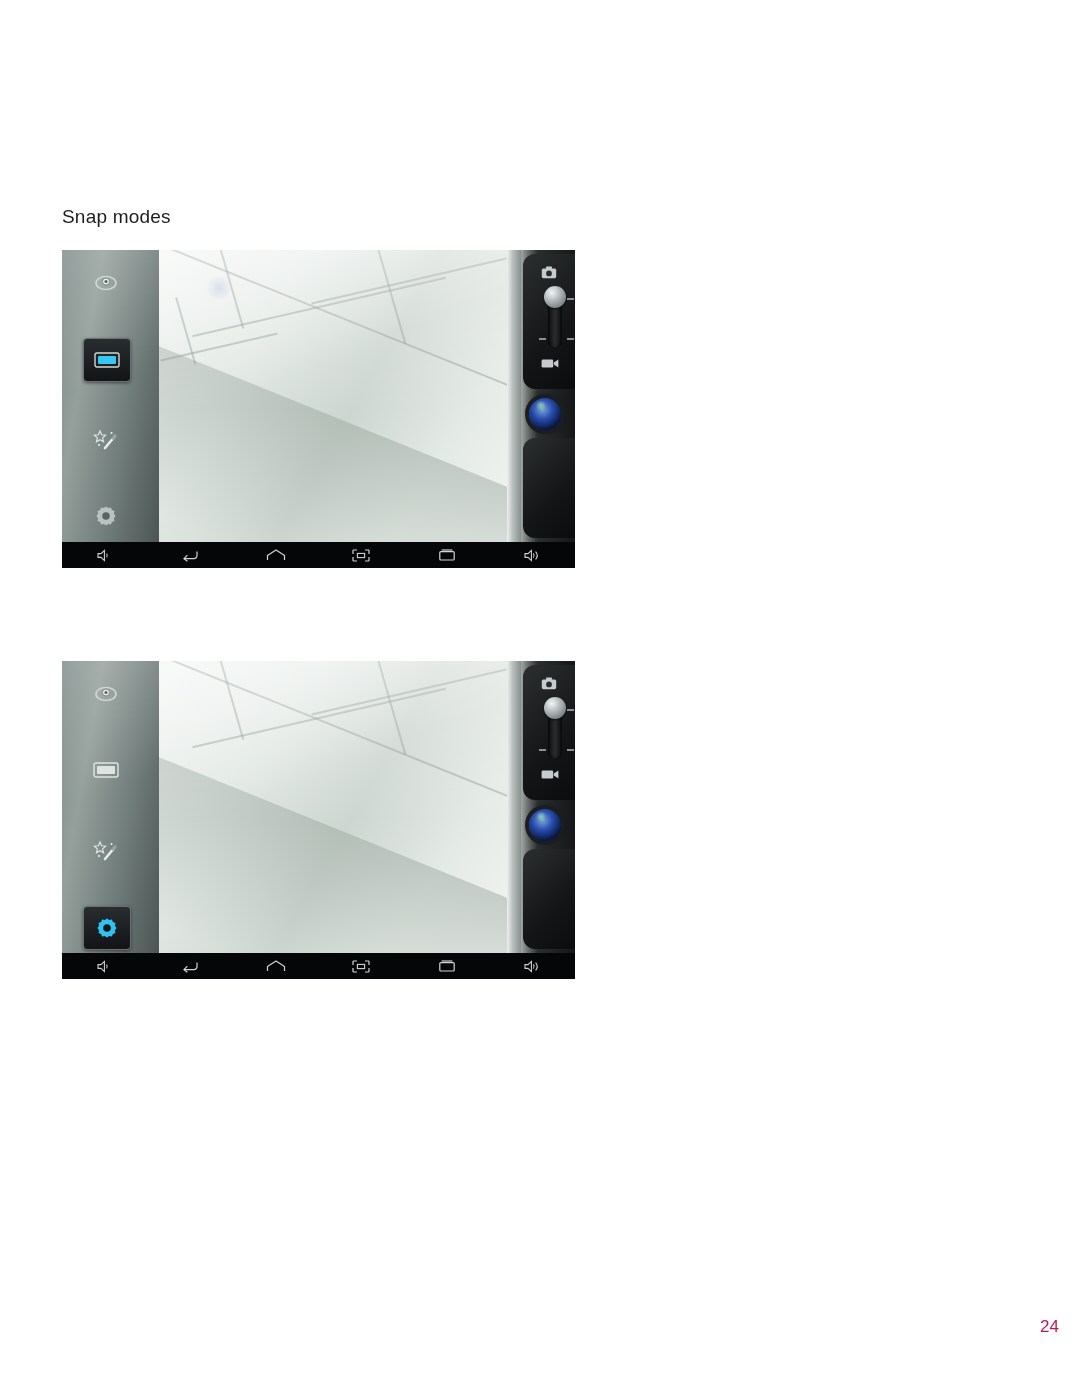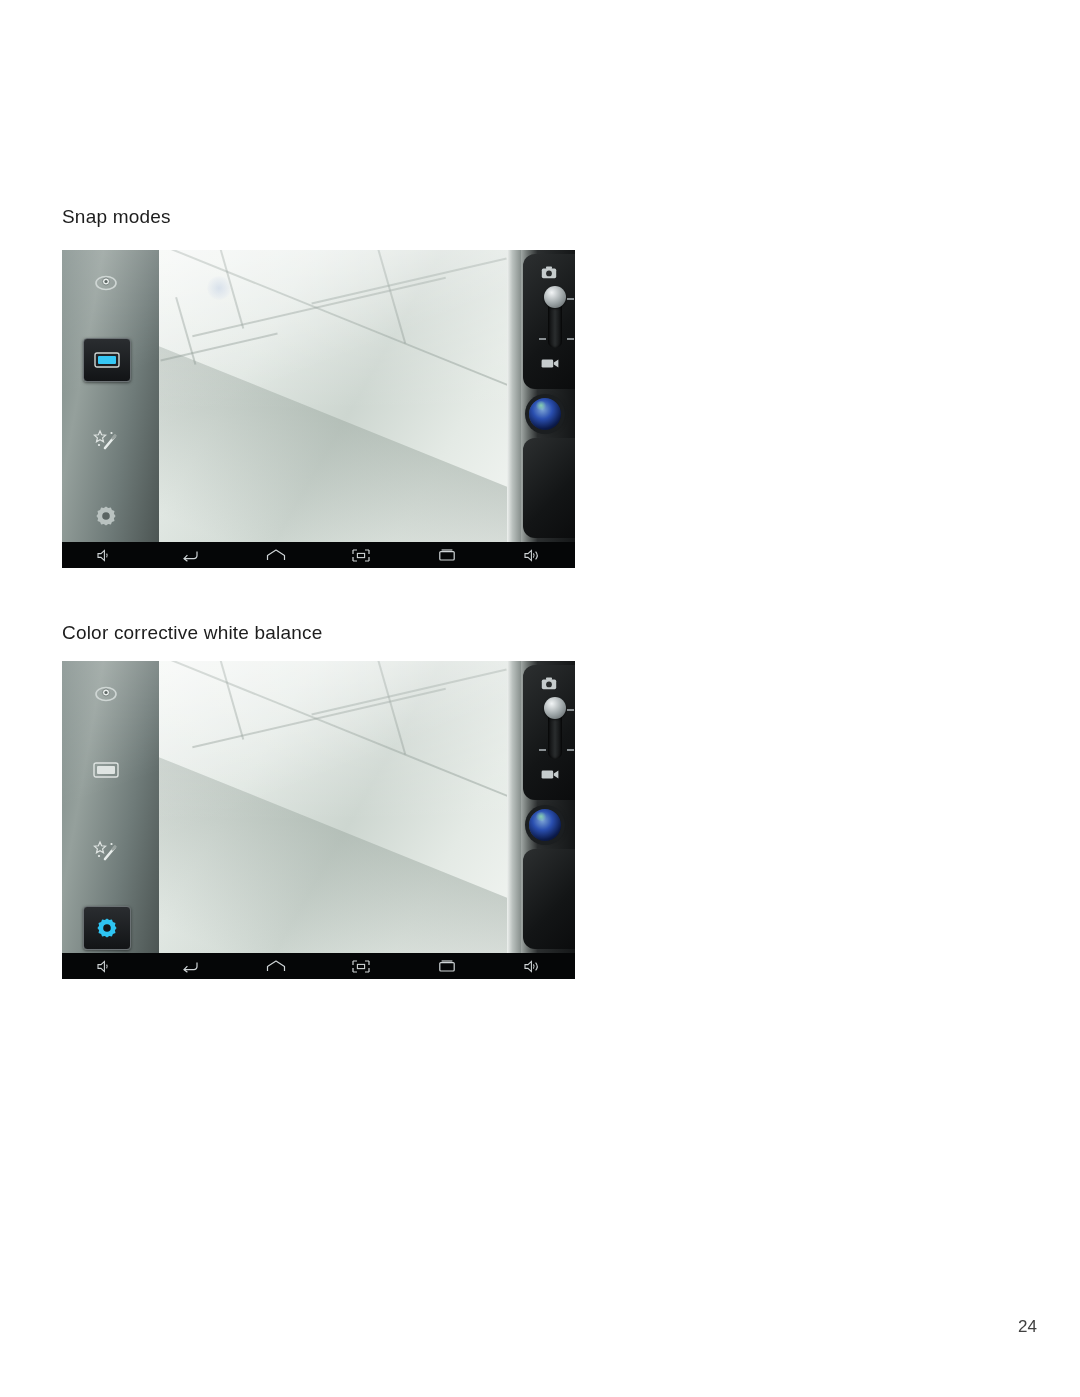--- a/index.html
+++ b/index.html
@@ -23,21 +23,21 @@
     white-space:nowrap;
   }
   #h-snap{top:193px;}
   #h-wb{top:609px;}
 
   
   .page-number{
     position:absolute;
     left:0;top:1317px;width:1037px;
     text-align:right;
-    font-size:17px;color:#404040;
+    font-size:17px;color:#be185d;padding-left:22px;
   }
 
   
   .shot{
     position:absolute;
     left:62px;
     width:513px;
     height:318px;
     background:#0a0a0a;
     overflow:hidden;
@@ -276,21 +276,20 @@
       <div class="nav-btn">
         <svg width="17" height="13" viewBox="0 0 17 13">
           <path d="M1 4.6 H4 L7.4 1.4 V11.6 L4 8.4 H1 Z" fill="none" stroke="#cfd4d6" stroke-width="1.1"></path>
           <path d="M9.4 4.4 A3.6 3.6 0 0 1 9.4 8.6" fill="none" stroke="#cfd4d6" stroke-width="1.1"></path>
           <path d="M11.6 2.6 A6 6 0 0 1 11.6 10.4" fill="none" stroke="#cfd4d6" stroke-width="1.1"></path>
         </svg>
       </div>
     </div>
   </div>
 
-  <h1 class="heading" id="h-wb">Color corrective white balance</h1>
 
   <div class="shot" id="shot2">
 
     <div class="viewfinder">
       <div class="wall-shade"></div>
       <div class="tile-line tl1"></div>
       <div class="tile-line tl2"></div>
       <div class="tile-line tl4"></div>
       <div class="tile-line tl5"></div>
       <div class="wall-edge"></div>

